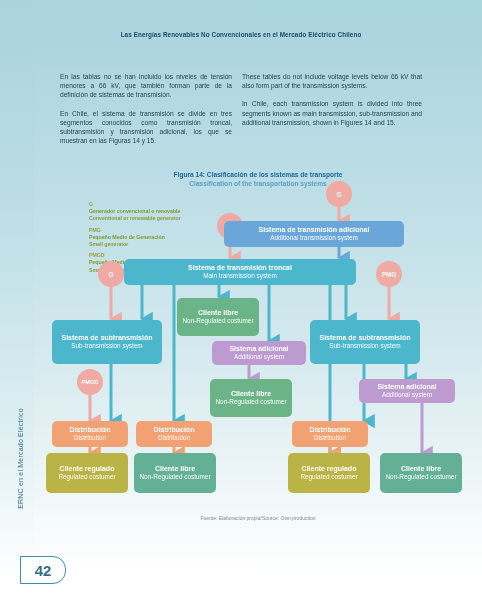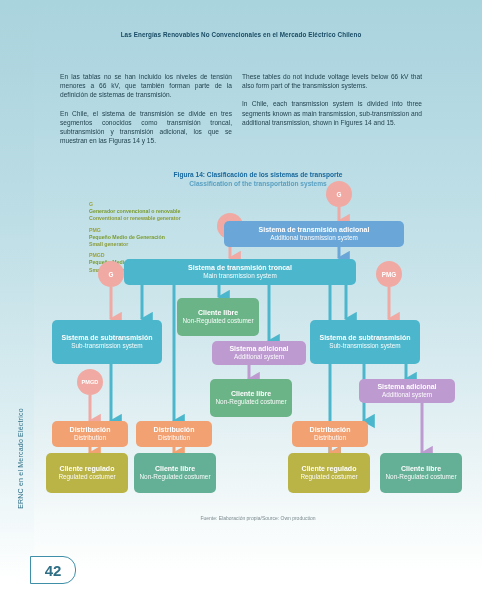--- a/index.html
+++ b/index.html
@@ -20,21 +20,21 @@
     background:linear-gradient(180deg,#a9d3dd 0%,#bcdde5 35%,#dceef2 70%,#ffffff 97%);
   }
   #sidetext{
     position:absolute;left:-60px;top:455px;width:160px;
     transform:rotate(-90deg);
     transform-origin:center center;
     font-size:7px;color:#2f6f86;letter-spacing:.2px;
     text-align:center;white-space:nowrap;
   }
   #pagenum{
-    position:absolute;left:30px;top:556px;width:44px;height:26px;
+    position:absolute;left:20px;top:556px;width:44px;height:26px;
     background:#ffffff;border:1.4px solid #3f8fa8;
     border-radius:0 13px 13px 0;
     color:#2f6f86;font-size:15px;font-weight:bold;
     display:flex;align-items:center;justify-content:center;
   }
 
   #runhead{
     position:absolute;left:0;top:31px;width:482px;
     text-align:center;font-size:6.3px;font-weight:bold;color:#184a63;
     letter-spacing:.1px;

